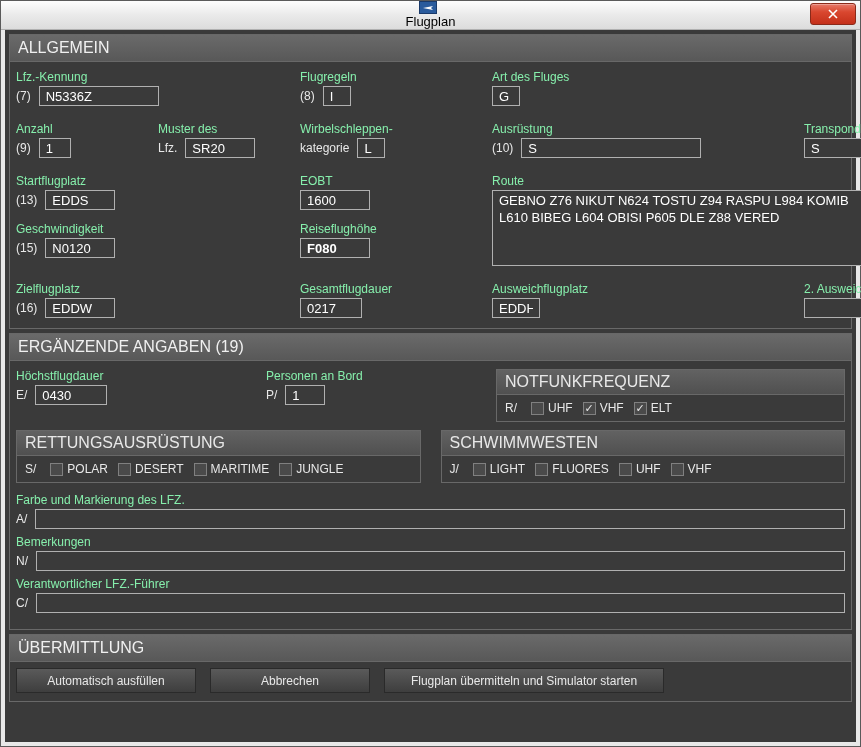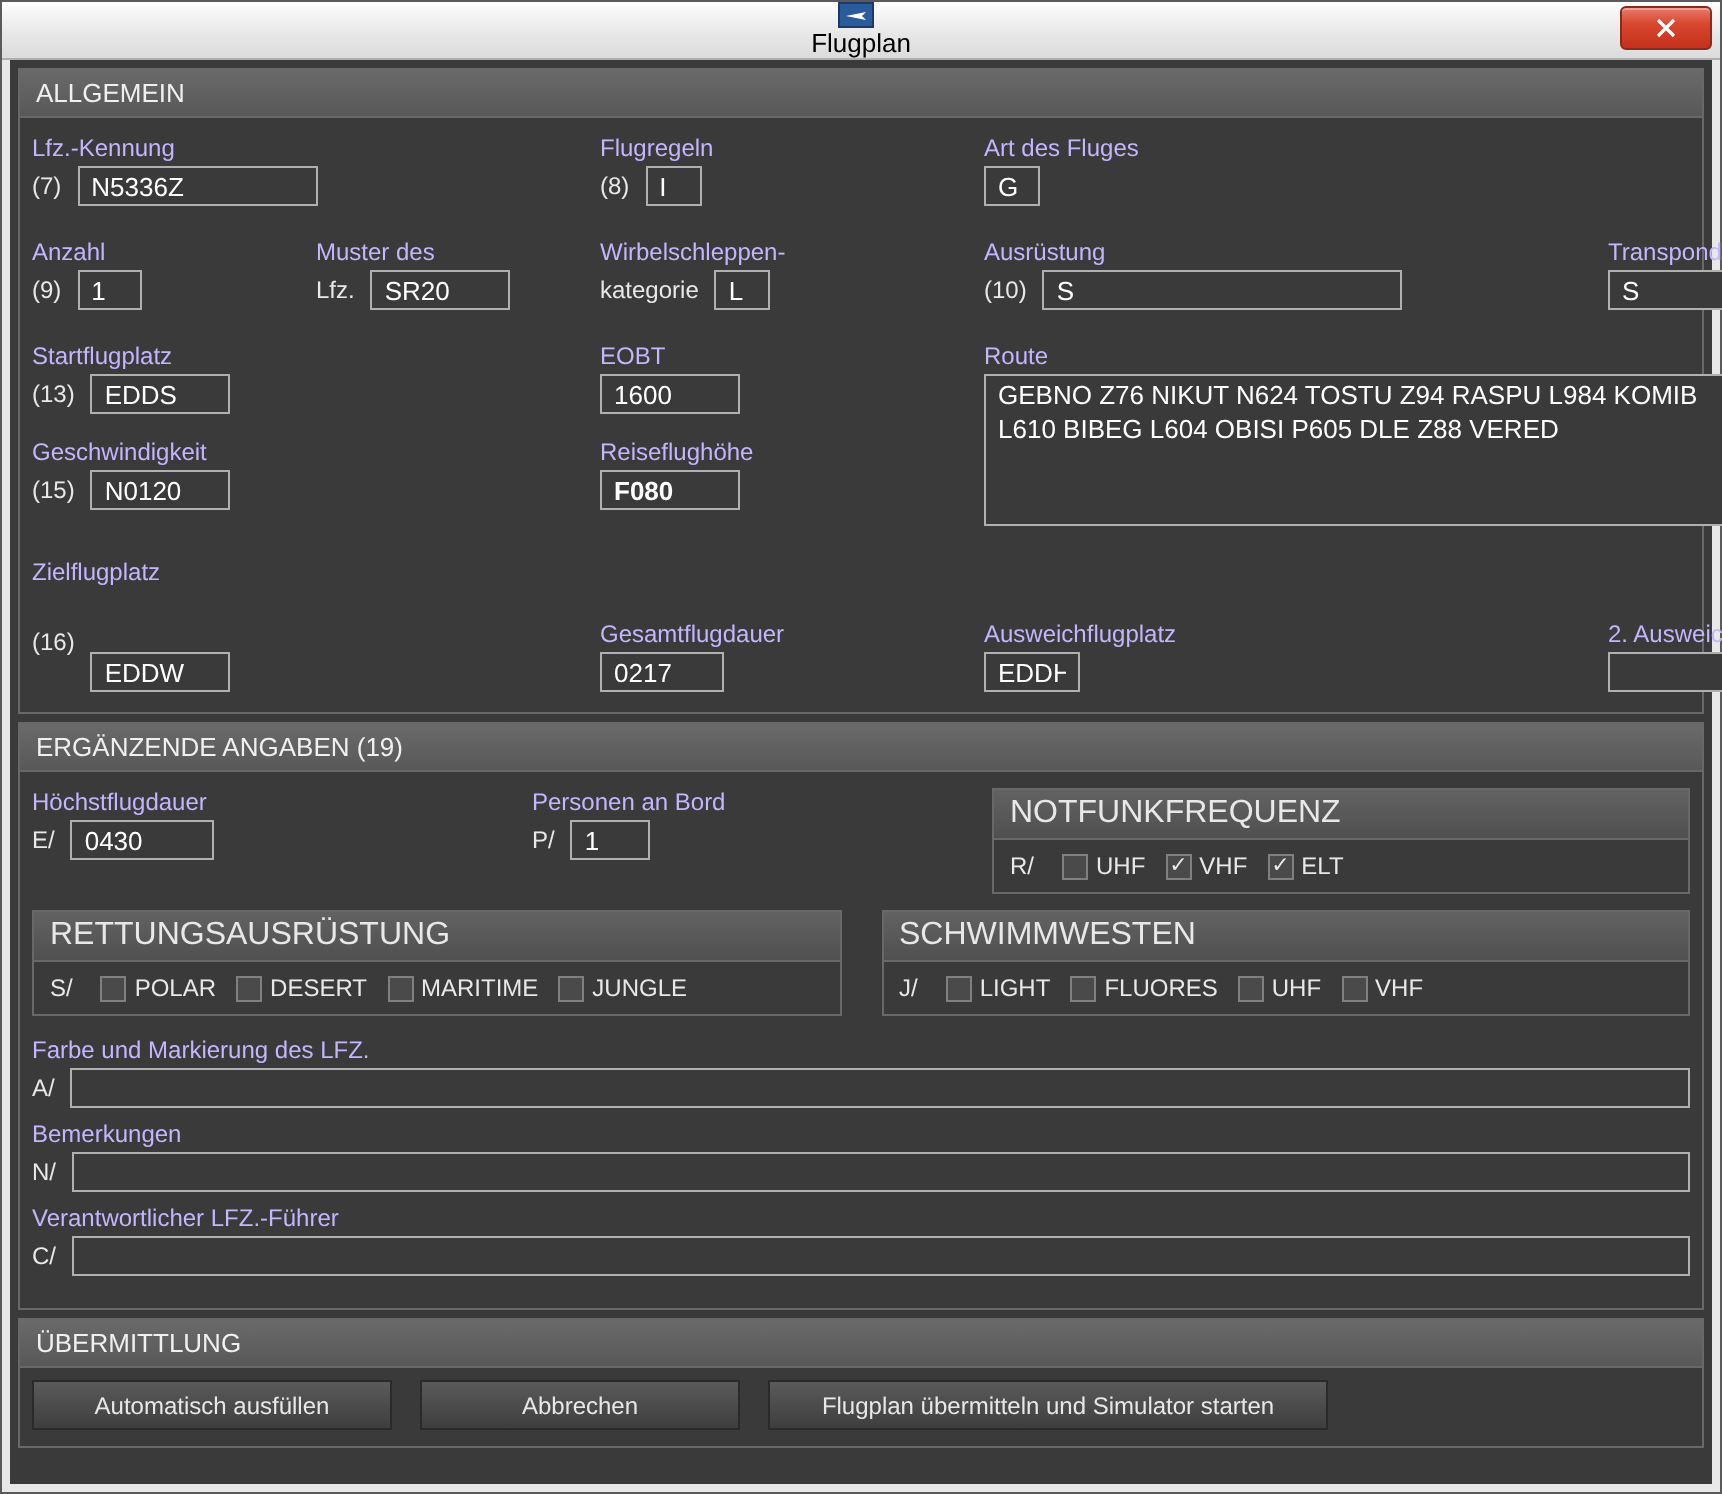--- a/index.html
+++ b/index.html
@@ -73,31 +73,31 @@
   }
   
   .section {
     border: 1px solid #686868;
     margin: 4px;
     background: #3a3a3a;
   }
   .section-header {
     background: linear-gradient(to bottom, #6a6a6a 0%, #585858 100%);
     color: #f0f0f0;
-    font-size: 13px;
+    font-size: 16px;
     padding: 4px 8px;
     border-bottom: 1px solid #686868;
   }
   .section-body {
     padding: 8px 6px 10px 6px;
   }
   
   .field-label {
     font-size: 12px;
-    color: #c4b5fd;
+    color: #86efac;
     display: block;
     white-space: nowrap;
   }
   .field-prefix {
     color: #e8e8e8;
     font-size: 12px;
     margin-right: 4px;
     white-space: nowrap;
   }
   .input {
@@ -324,21 +324,21 @@
             <div class="cell-row">
               <input class="input" style="width: 70px; font-weight: bold;" value="F080">
             </div>
           </div>
           <div class="row-break"></div>
 
           <div class="cell span2">
             <span class="field-label">Zielflugplatz</span>
             <div class="cell-row">
               <span class="field-prefix">(16)</span>
-              <input class="input" style="width: 70px; margin-top: 31px;" value="EDDW">
+              <input class="input" style="width: 70px;" value="EDDW">
             </div>
           </div>
           <div class="cell">
             <span class="field-label">Gesamtflugdauer</span>
             <div class="cell-row">
               <input class="input" style="width: 62px;" value="0217">
             </div>
           </div>
           <div class="cell">
             <span class="field-label">Ausweichflugplatz</span>

